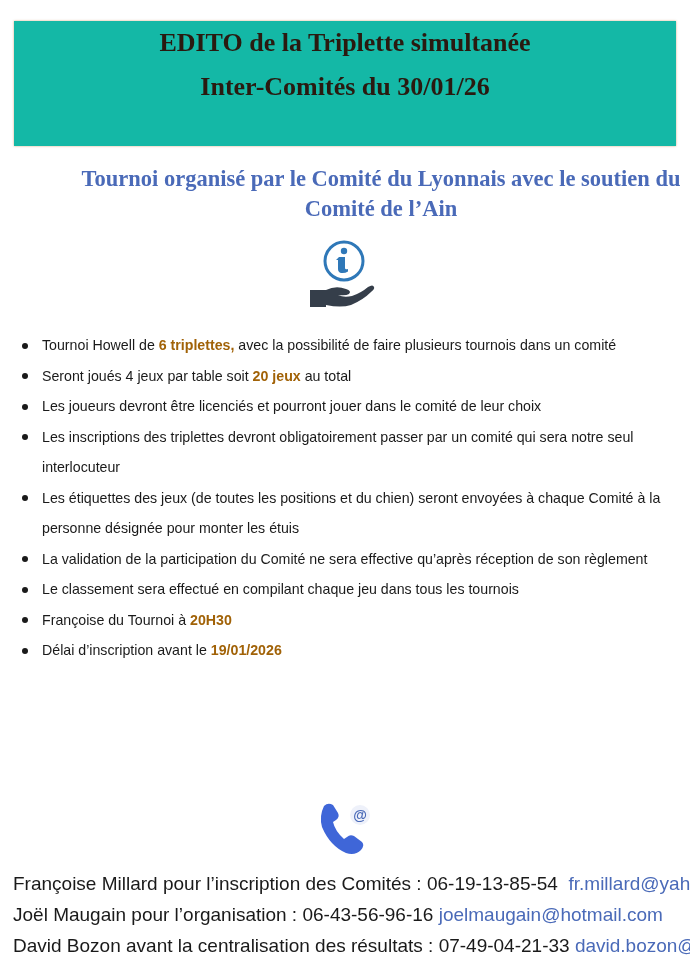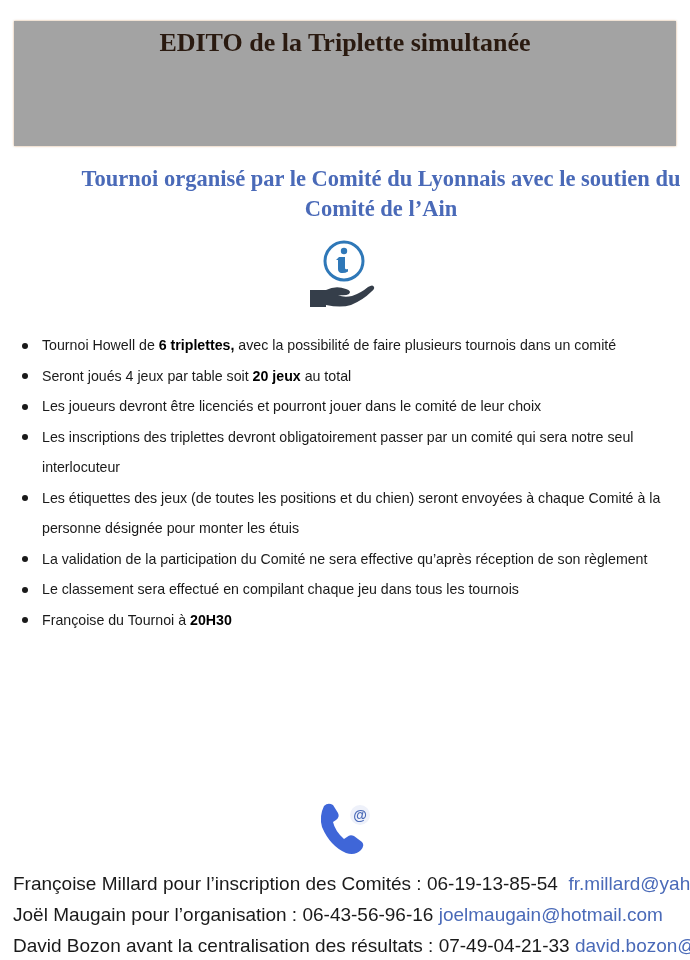--- a/index.html
+++ b/index.html
@@ -2,21 +2,21 @@
 <html><head>
 <meta charset="utf-8">
 <style>
   html, body { margin: 0; padding: 0; }
   body {
     width: 690px; height: 960px; background: #ffffff; position: relative;
     overflow: hidden; font-family: "Liberation Sans", sans-serif; color: #1a1a1a;
   }
   .banner {
     position: absolute; left: 14px; top: 21px; width: 662px; height: 125px;
-    background: #a3a3a3; box-shadow: 0 0 2px rgba(180,110,40,0.6);
+    background: #14b8a6; box-shadow: 0 0 2px rgba(180,110,40,0.6);
     display: flex; flex-direction: column; align-items: center; justify-content: flex-start;
   }
   .banner-line {
     font-family: "Liberation Serif", "DejaVu Serif", serif; font-size: 26px;
     color: #2a1a10; line-height: 44px; font-weight: 700;
   }
   .subtitle {
     position: absolute; left: 0; top: 164px; width: 690px; text-align: center;
     font-family: "Liberation Serif", "DejaVu Serif", serif; font-weight: 700;
     font-size: 22.5px; line-height: 30px; color: #4a6ab8; padding-left: 36px;
@@ -28,32 +28,33 @@
   ul.bullets li {
     position: relative; padding-left: 42px; padding-right: 14px;
     font-size: 14.2px; line-height: 30.5px; color: #1a1a1a;
   }
   ul.bullets li::before {
     content: ""; position: absolute; left: 22px; top: 12.5px; width: 6px; height: 6px;
     border-radius: 50%; background: #1a1a1a;
   }
   ul.bullets li.blue-item { color: #4a6ab8; font-weight: 700; }
   ul.bullets li.blue-item::before { background: #4a6ab8; }
-  .hl { color: #000000; font-weight: 700; }
+  .hl { color: #a16207; font-weight: 700; }
   .bold { font-weight: 400; }
   .phone-icon { position: absolute; left: 318px; top: 800px; width: 56px; height: 58px; }
   .contacts { position: absolute; left: 13px; top: 868px; width: 670px; }
   .contact { font-size: 19px; line-height: 31px; color: #1a1a1a; white-space: nowrap; }
   .contact .email { color: #4a6ab8; }
 </style>
 </head>
 <body>
 
 <div class="banner">
   <div class="banner-line">EDITO de la Triplette simultanée</div>
+  <div class="banner-line">Inter-Comités du 30/01/26</div>
 </div>
 
 <div class="subtitle">
   <div>Tournoi organisé par le Comité du Lyonnais avec le soutien du</div>
   <div>Comité de l’Ain</div>
 </div>
 
 <div class="info-icon">
   <svg width="78" height="76" viewBox="0 0 78 76">
     <circle cx="38" cy="23" r="19" fill="none" stroke="#2f78b8" stroke-width="3"></circle>
@@ -65,20 +66,21 @@
 
 <ul class="bullets">
   <li><span>Tournoi Howell de </span><span class="hl">6 triplettes,</span><span> avec la possibilité de faire plusieurs tournois dans un comité</span></li>
   <li><span>Seront joués 4 jeux par table soit </span><span class="hl">20 jeux</span><span> au total</span></li>
   <li><span>Les joueurs devront être licenciés et pourront jouer dans le comité </span><span class="bold">de leur choix</span></li>
   <li><span>Les inscriptions des triplettes devront obligatoirement passer par un comité qui sera notre seul interlocuteur</span></li>
   <li><span>Les étiquettes des jeux (de toutes les positions et du chien) seront envoyées à chaque Comité à la personne désignée pour monter les étuis</span></li>
   <li><span>La validation de la participation du Comité ne sera effective qu’après réception de son règlement</span></li>
   <li><span>Le classement sera effectué en compilant chaque jeu dans tous les tournois</span></li>
   <li><span>Françoise du Tournoi à </span><span class="hl">20H30</span></li>
+  <li><span>Délai d’inscription avant le </span><span class="hl">19/01/2026</span></li>
 </ul>
 
 <div class="phone-icon">
   <svg width="56" height="58" viewBox="0 0 56 58">
     <circle cx="42" cy="15" r="10" fill="#eef1fa"></circle>
     <text x="42" y="20" text-anchor="middle" font-family="Liberation Sans, sans-serif" font-size="14" font-weight="700" fill="#4a6ab8">@</text>
     <path d="M6 6 q4 -4 9 -1 l5 8 q2 4 -2 7 l-3 2 q2 9 11 17 l3 -2 q3 -3 7 -1 l8 6 q3 3 -1 8 q-6 6 -15 3 q-16 -7 -24 -26 q-3 -11 2 -21 z" fill="#3f66d8"></path>
   </svg>
 </div>
 

